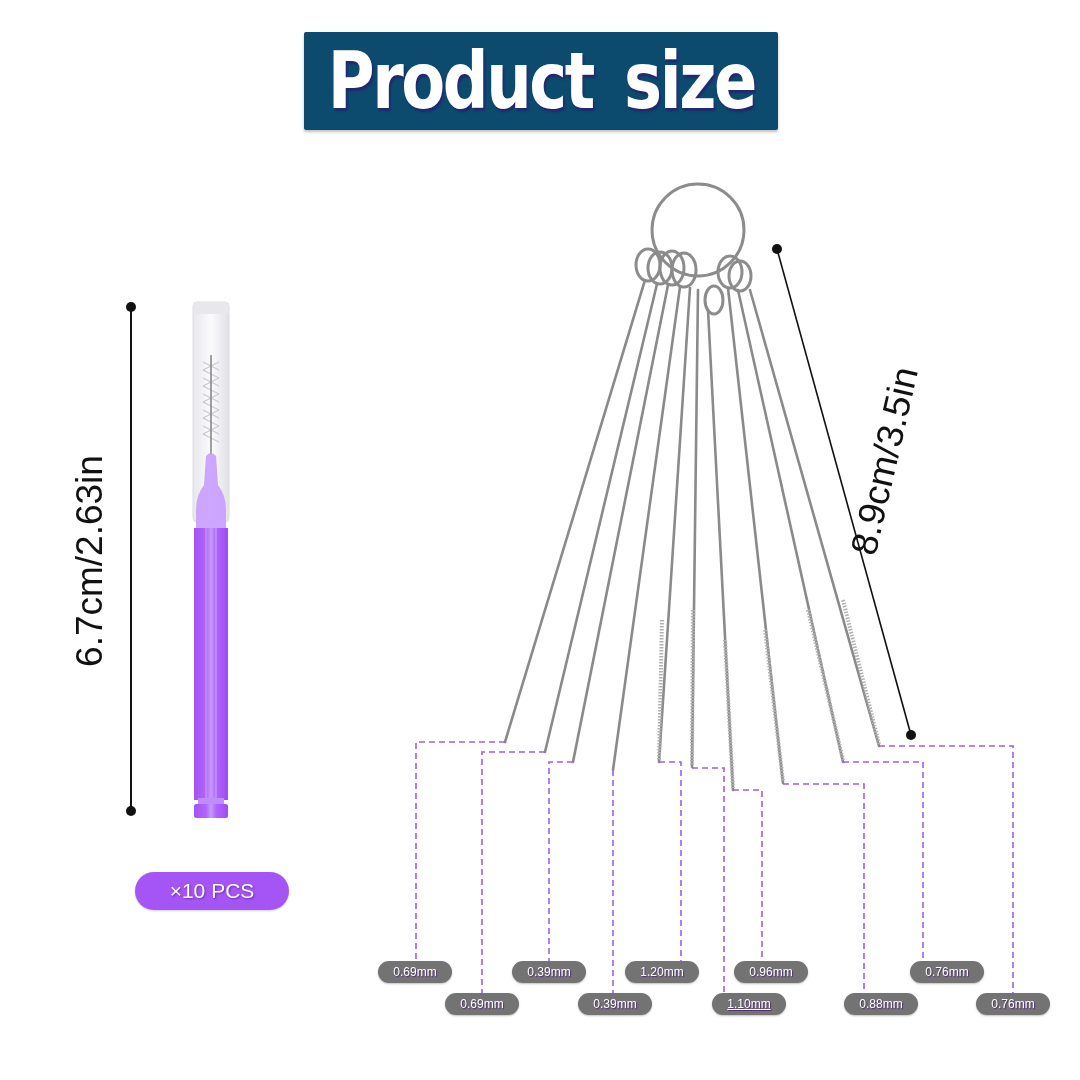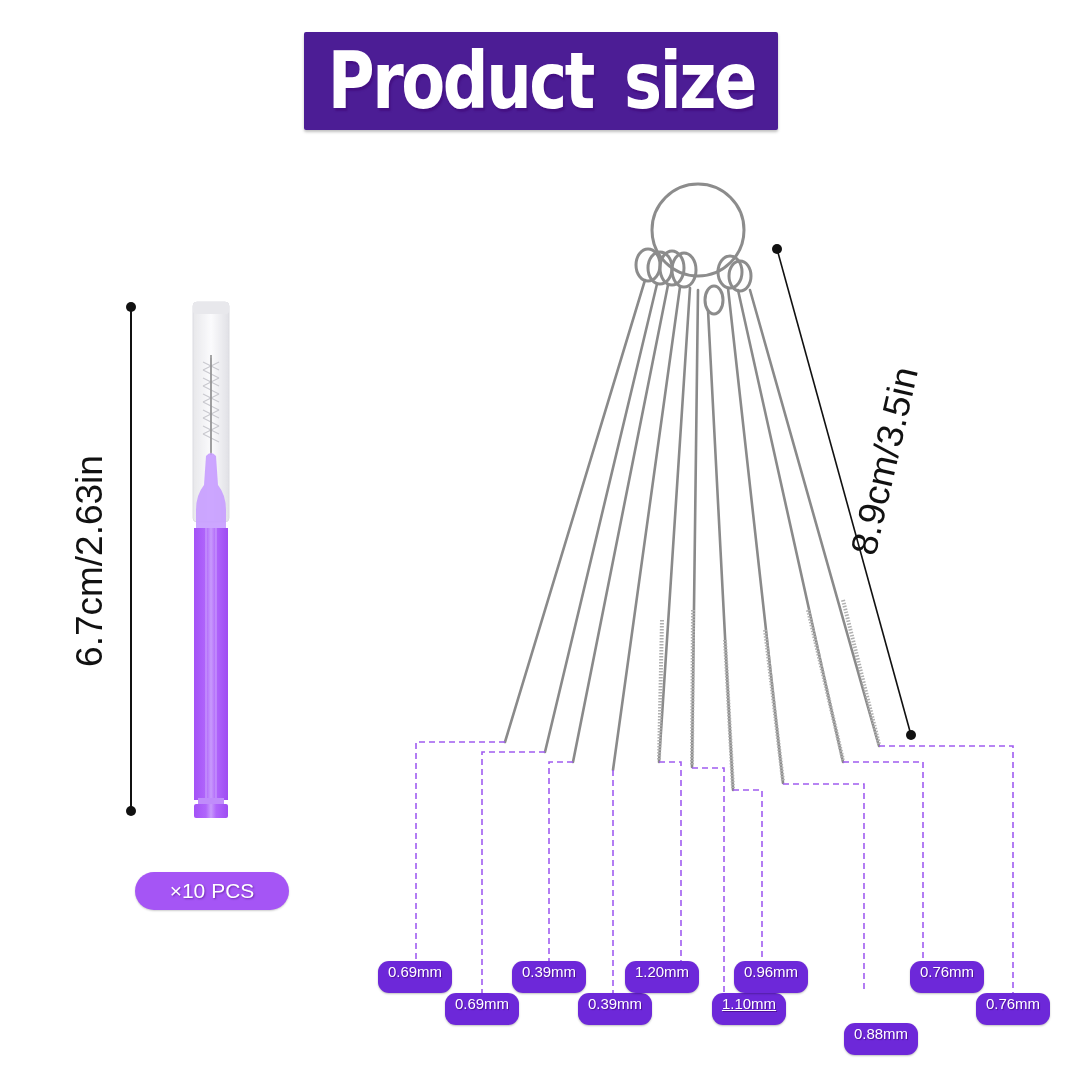--- a/index.html
+++ b/index.html
@@ -1,23 +1,23 @@
 <!DOCTYPE html>
 <html><head>
 <meta charset="utf-8">
 <style>
   html,body{margin:0;padding:0;background:#ffffff;}
   body{width:1080px;height:1080px;position:relative;overflow:hidden;font-family:"Liberation Sans",sans-serif;}
-  .title-banner{position:absolute;left:304px;top:32px;width:474px;height:98px;background:#4c1d95;border-radius:2px;box-shadow:0 2px 3px rgba(0,0,0,.25);display:flex;align-items:center;justify-content:center;}
+  .title-banner{position:absolute;left:304px;top:32px;width:474px;height:98px;background:#0c4a6e;border-radius:2px;box-shadow:0 2px 3px rgba(0,0,0,.25);display:flex;align-items:center;justify-content:center;}
   .title-text{color:#ffffff;font-family:"DejaVu Sans",sans-serif;font-weight:bold;font-size:78px;letter-spacing:-3px;transform:scaleX(0.82);text-shadow:2px 3px 2px rgba(60,0,110,.45);white-space:nowrap;word-spacing:14px;}
   .pcs-pill{position:absolute;left:135px;top:872px;width:154px;height:38px;border-radius:19px;background:#a555f5;color:#fff;display:flex;align-items:center;justify-content:center;font-size:21px;text-shadow:1px 1px 2px rgba(60,0,110,.5);box-shadow:0 1px 2px rgba(0,0,0,.2);}
   .vlabel{position:absolute;font-size:37px;color:#111;white-space:nowrap;transform-origin:center center;}
   .lbl-brush{left:-60px;top:540px;width:300px;text-align:center;transform:rotate(-90deg);}
   .lbl-needle{left:745px;top:440px;width:280px;text-align:center;transform:rotate(-77deg);}
-  .size-pill{position:absolute;height:32px;border-radius:11px;background:#6d28d9;color:#fff;font-size:15px;line-height:22px;text-align:center;width:74px;text-shadow:1px 1px 1px rgba(60,0,110,.6);box-shadow:0 1px 2px rgba(0,0,0,.25);}
+  .size-pill{position:absolute;height:22px;border-radius:11px;background:#737373;color:#fff;font-size:12px;line-height:22px;text-align:center;width:74px;text-shadow:1px 1px 1px rgba(60,0,110,.6);box-shadow:0 1px 2px rgba(0,0,0,.25);}
   svg.art{position:absolute;left:0;top:0;}
 </style>
 </head>
 <body>
 
 <div class="title-banner">
   <span class="title-text">Product size</span>
 </div>
 
 <svg class="art" width="1080" height="1080" viewBox="0 0 1080 1080">
@@ -138,15 +138,15 @@
 
 <div class="pcs-pill">×10 PCS</div>
 
 <div class="size-pill" style="left:378px;top:961px;">0.69mm</div>
 <div class="size-pill" style="left:445px;top:993px;">0.69mm</div>
 <div class="size-pill" style="left:512px;top:961px;">0.39mm</div>
 <div class="size-pill" style="left:578px;top:993px;">0.39mm</div>
 <div class="size-pill" style="left:625px;top:961px;">1.20mm</div>
 <div class="size-pill" style="left:712px;top:993px;text-decoration:underline;">1.10mm</div>
 <div class="size-pill" style="left:734px;top:961px;">0.96mm</div>
-<div class="size-pill" style="left:844px;top:993px;margin-top:30px;">0.88mm</div>
+<div class="size-pill" style="left:844px;top:993px;">0.88mm</div>
 <div class="size-pill" style="left:910px;top:961px;">0.76mm</div>
 <div class="size-pill" style="left:976px;top:993px;">0.76mm</div>
 
 </body></html>

